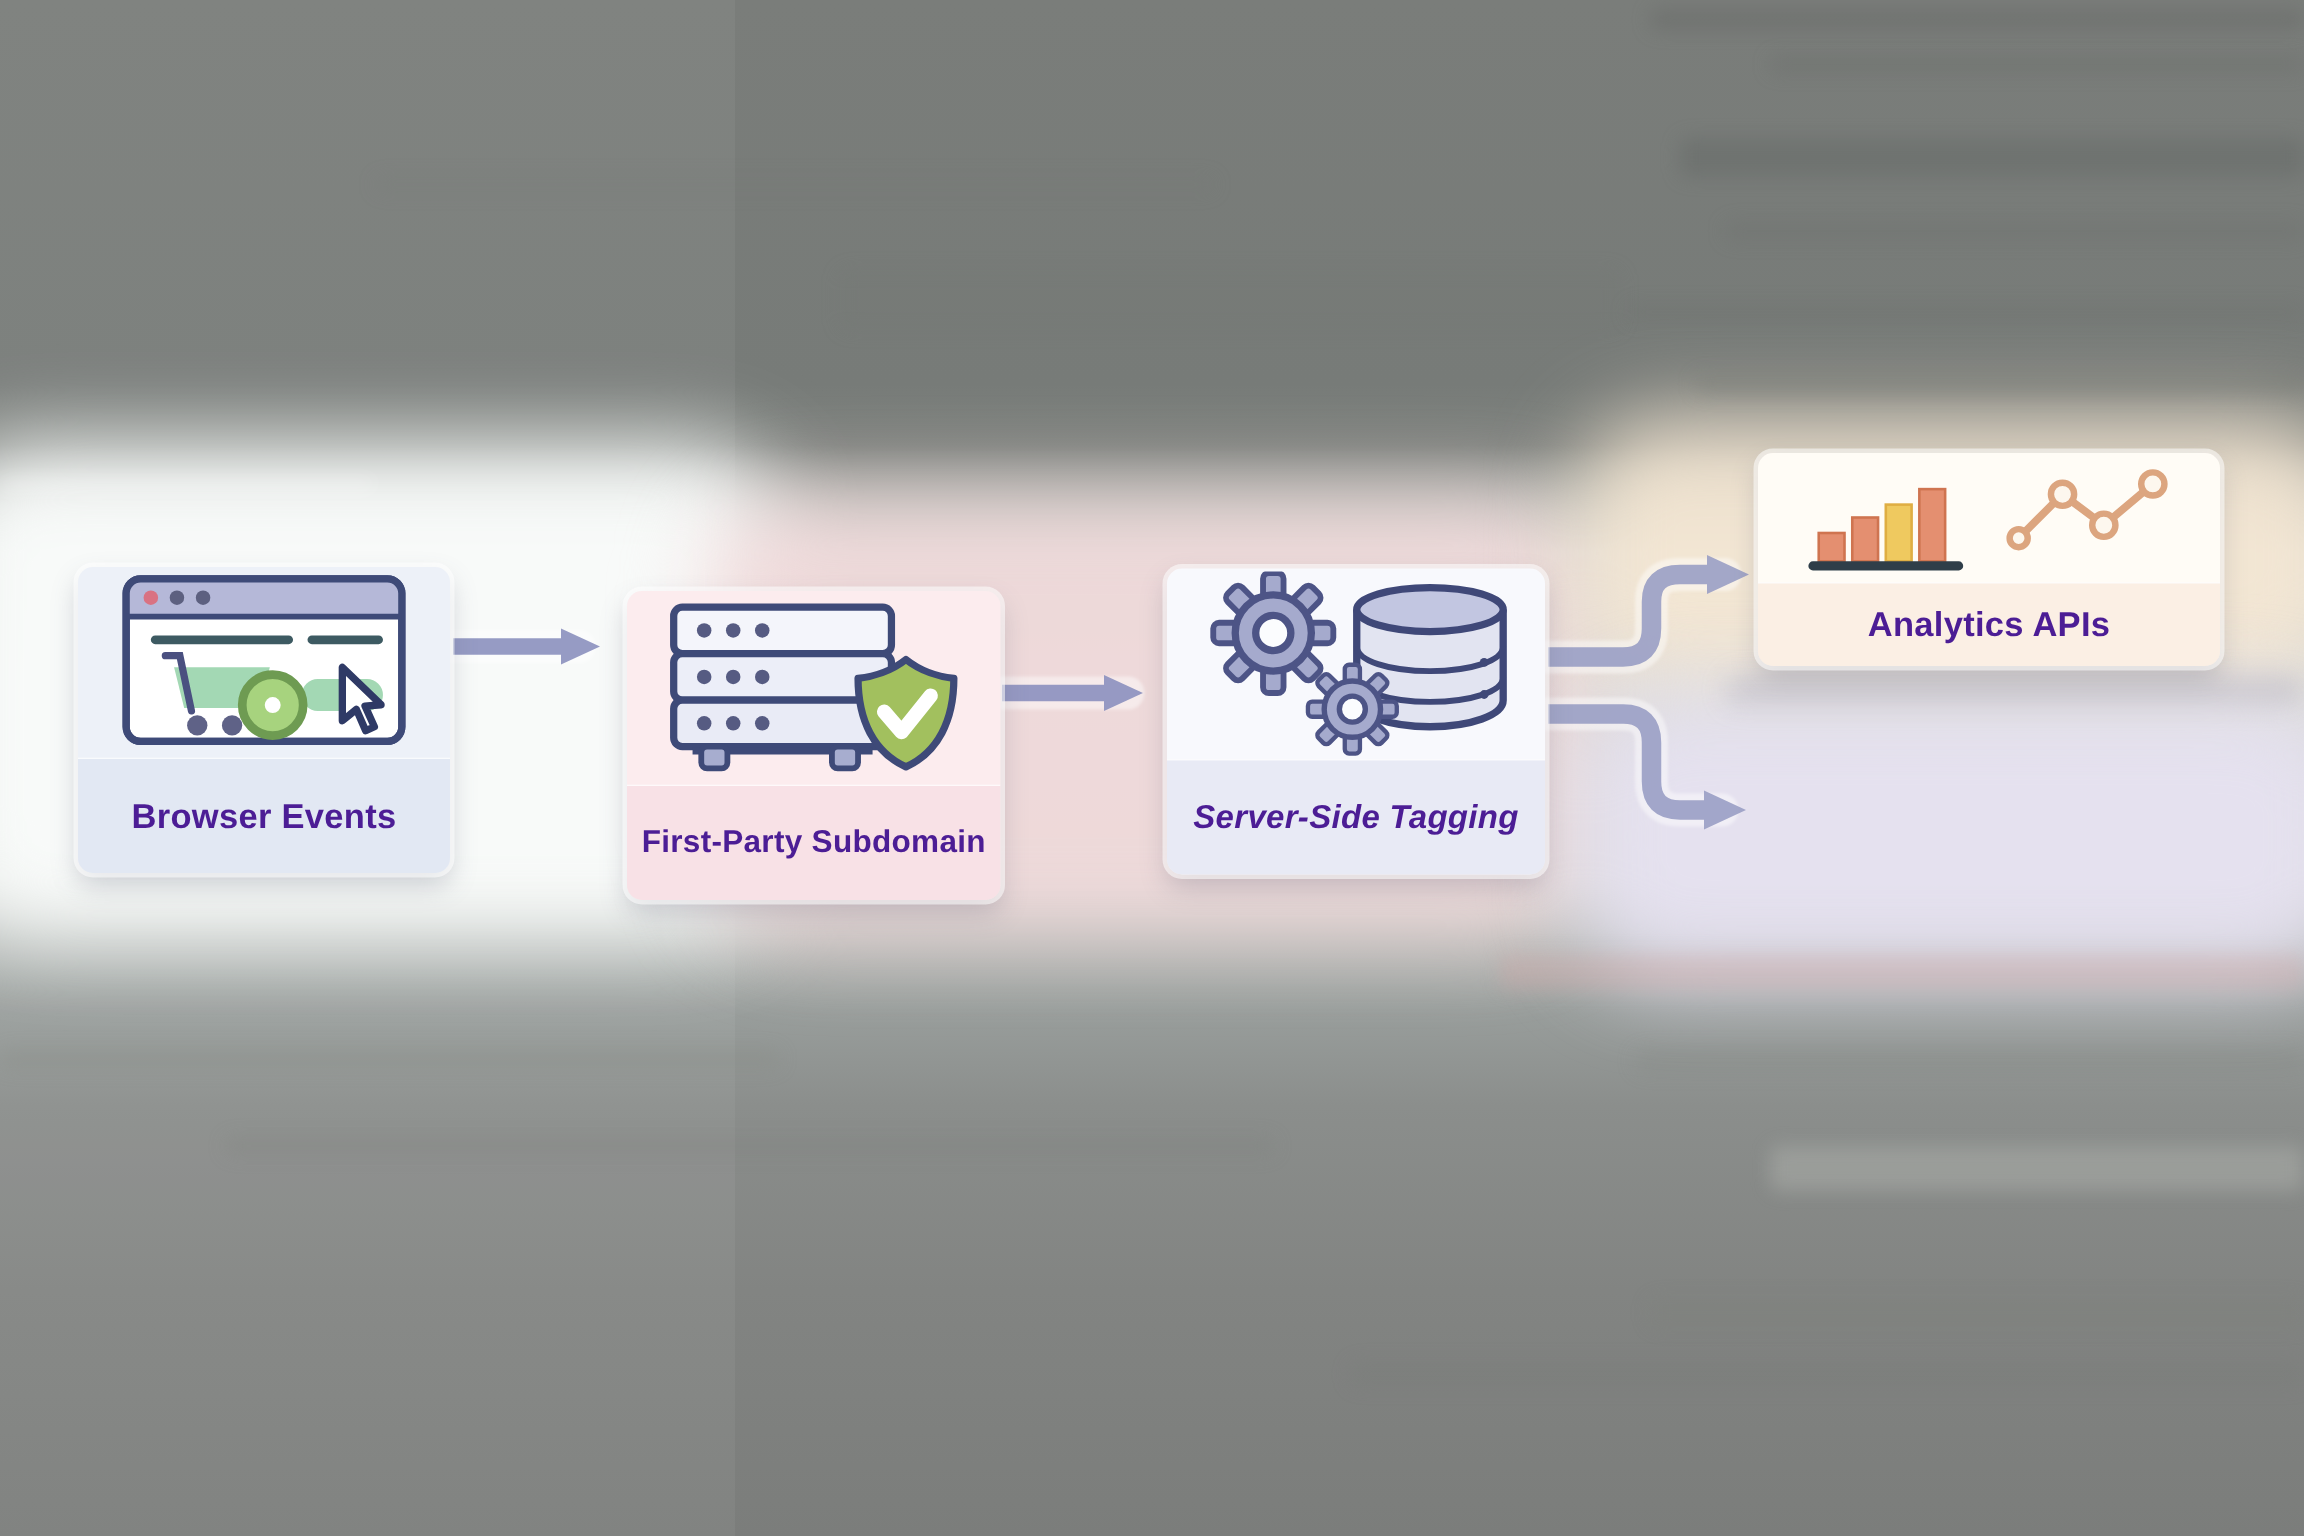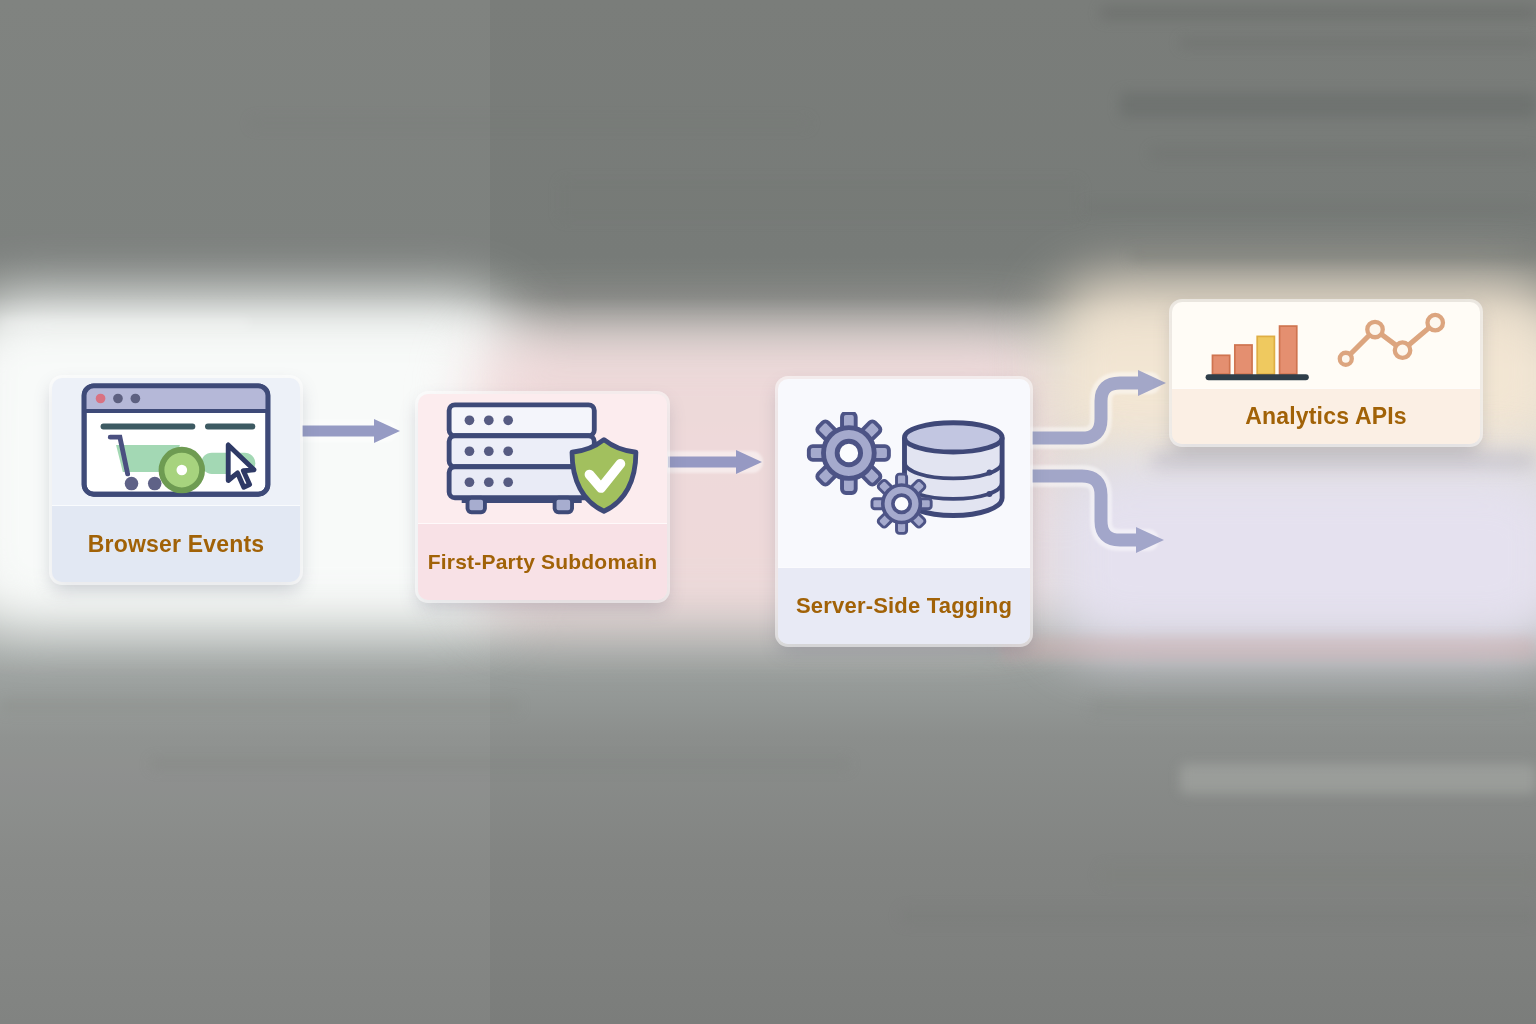--- a/index.html
+++ b/index.html
@@ -40,27 +40,27 @@
 
   .card {
     position:absolute; border-radius:10px; display:flex; flex-direction:column;
     overflow:hidden;
     box-shadow:0 0 0 3px rgba(255,255,255,0.55), 0 8px 18px rgba(90,95,115,0.28);
   }
   .icon-area { flex:1; display:flex; align-items:center; justify-content:center; gap:26px; }
   .label-strip {
     display:flex; align-items:center; justify-content:center;
     border-top:1px solid rgba(255,255,255,0.8);
-    color:#a16207; font-weight:bold; letter-spacing:0.2px;
+    color:#4c1d95; font-weight:bold; letter-spacing:0.2px;
   }
   #card-browser   { left:52px;   top:378px; width:248px; height:204px; background:#edf1f8; }
   #card-browser .label-strip   { height:76px; background:rgba(213,222,238,0.45); font-size:23px; }
   #card-firstparty{ left:418px;  top:394px; width:249px; height:206px; background:#fcecee; }
   #card-firstparty .label-strip{ height:76px; background:rgba(244,212,220,0.45); font-size:21px; }
-  #card-server    { left:778px;  top:379px; width:252px; height:265px; background:#f8f9fd; }
+  #card-server    { left:778px;  top:379px; width:252px; height:204px; background:#f8f9fd;font-style:italic; }
   #card-server .label-strip    { height:76px; background:rgba(219,222,239,0.55); font-size:22px; }
   #card-analytics { left:1172px; top:302px; width:308px; height:142px; background:#fffcf6; }
   #card-analytics .label-strip { height:56px; background:rgba(248,225,210,0.50); font-size:23px; }
   #card-ads       { left:1172px; top:475px; width:310px; height:148px; background:#fbf9fe; }
   #card-ads .label-strip       { height:55px; background:rgba(225,221,240,0.60); font-size:24px; }
 </style>
 </head>
 <body>
 
 <div id="canvas">

